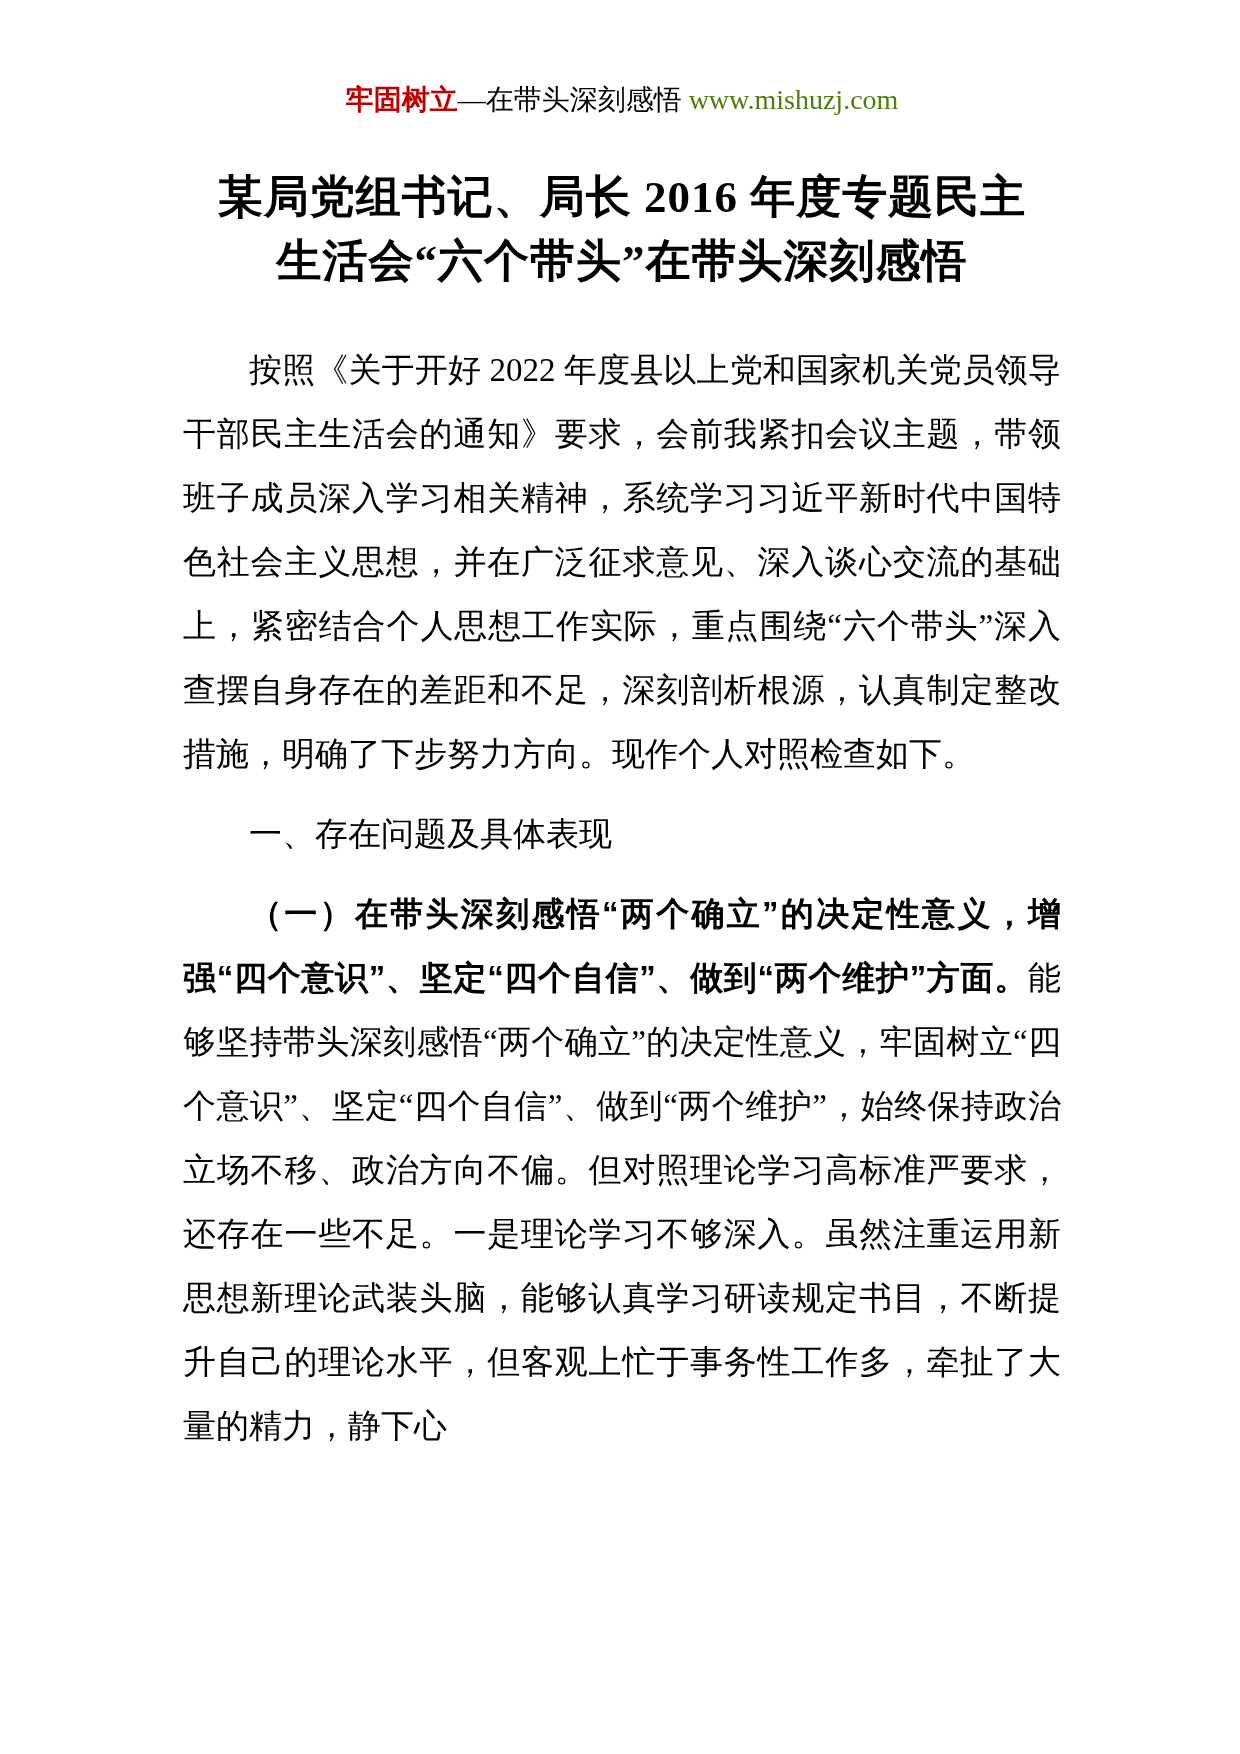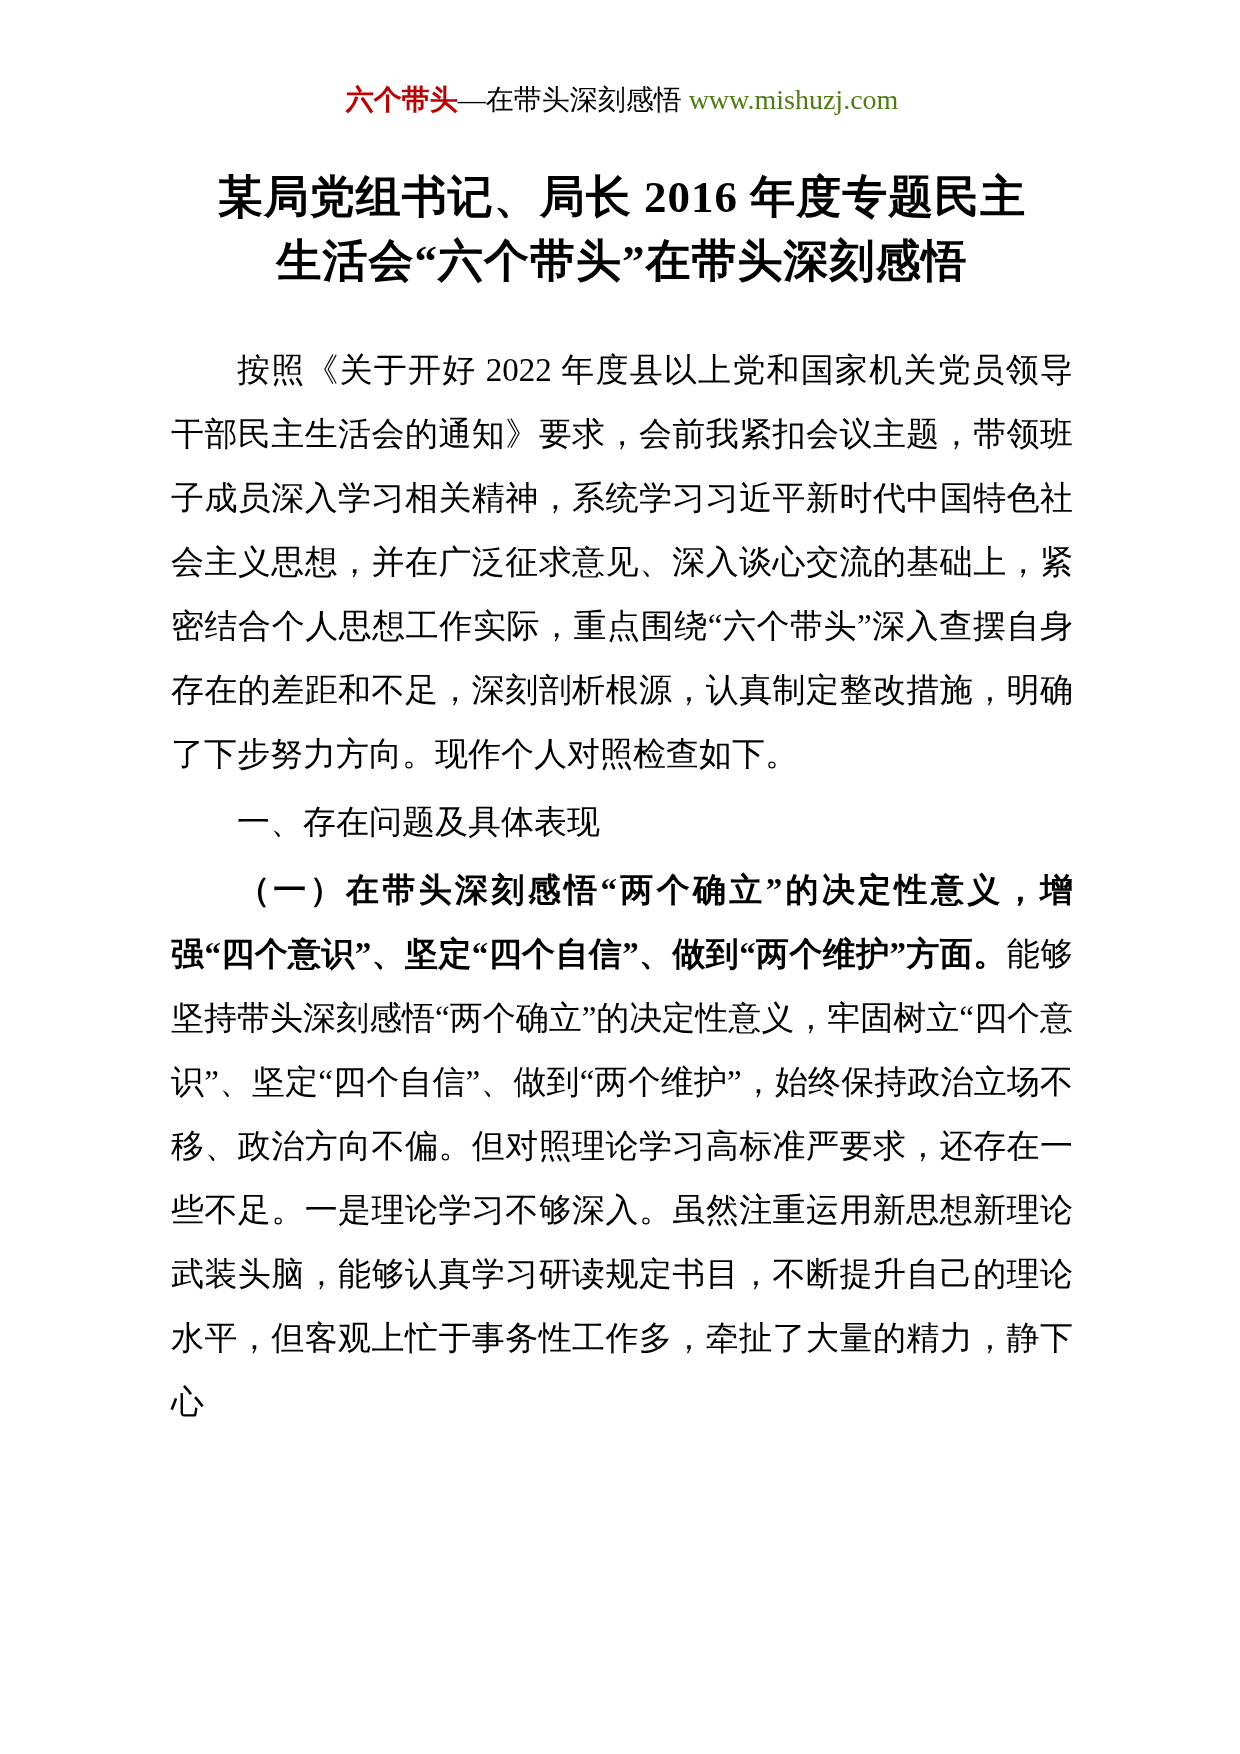--- a/index.html
+++ b/index.html
@@ -42,38 +42,38 @@
     line-height: 1.42;
     margin: 0 0 44px 0;
     letter-spacing: 1px;
     font-family: "Liberation Serif", serif;
   }
   .para {
     font-size: 33px;
     line-height: 64px;
     text-align: justify;
     text-indent: 2em;
-    margin: 4px;
+    margin: 16px;
     word-break: break-all;
   }
   .para.section-heading {
     font-family: "Liberation Sans", sans-serif;
   }
   .para .lead-bold {
     font-weight: bold;
-    font-family: Liberation Serif, serif;
+    font-family: Liberation Sans, sans-serif;
     font-style: normal;
   }
 </style>
 </head>
 <body>
 
 <div class="page">
 
-  <div class="doc-header"><span class="brand" style="color: rgb(192, 0, 0);">六个带头</span><span class="tagline">—在带头深刻感悟 </span><span class="url" style="color: #4d7c0f;">www.mishuzj.com</span></div>
+  <div class="doc-header"><span class="brand" style="color: rgb(192, 0, 0);">牢固树立</span><span class="tagline">—在带头深刻感悟 </span><span class="url" style="color: #4d7c0f;">www.mishuzj.com</span></div>
 
   <h1 class="doc-title"><span>某局党组书记、局长 2016 年度专题民主</span><br><span>生活会“六个带头”在带头深刻感悟</span></h1>
 
   <p class="para">按照《关于开好 2022 年度县以上党和国家机关党员领导干部民主生活会的通知》要求，会前我紧扣会议主题，带领班子成员深入学习相关精神，系统学习习近平新时代中国特色社会主义思想，并在广泛征求意见、深入谈心交流的基础上，紧密结合个人思想工作实际，重点围绕“六个带头”深入查摆自身存在的差距和不足，深刻剖析根源，认真制定整改措施，明确了下步努力方向。现作个人对照检查如下。</p>
 
   <p class="para section-heading">一、存在问题及具体表现</p>
 
   <p class="para"><span class="lead-bold">（一）在带头深刻感悟“两个确立”的决定性意义，增强“四个意识”、坚定“四个自信”、做到“两个维护”方面。</span><span>能够坚持带头深刻感悟“两个确立”的决定性意义，牢固树立“四个意识”、坚定“四个自信”、做到“两个维护”，始终保持政治立场不移、政治方向不偏。但对照理论学习高标准严要求，还存在一些不足。一是理论学习不够深入。虽然注重运用新思想新理论武装头脑，能够认真学习研读规定书目，不断提升自己的理论水平，但客观上忙于事务性工作多，牵扯了大量的精力，静下心</span></p>
 
 </div>

